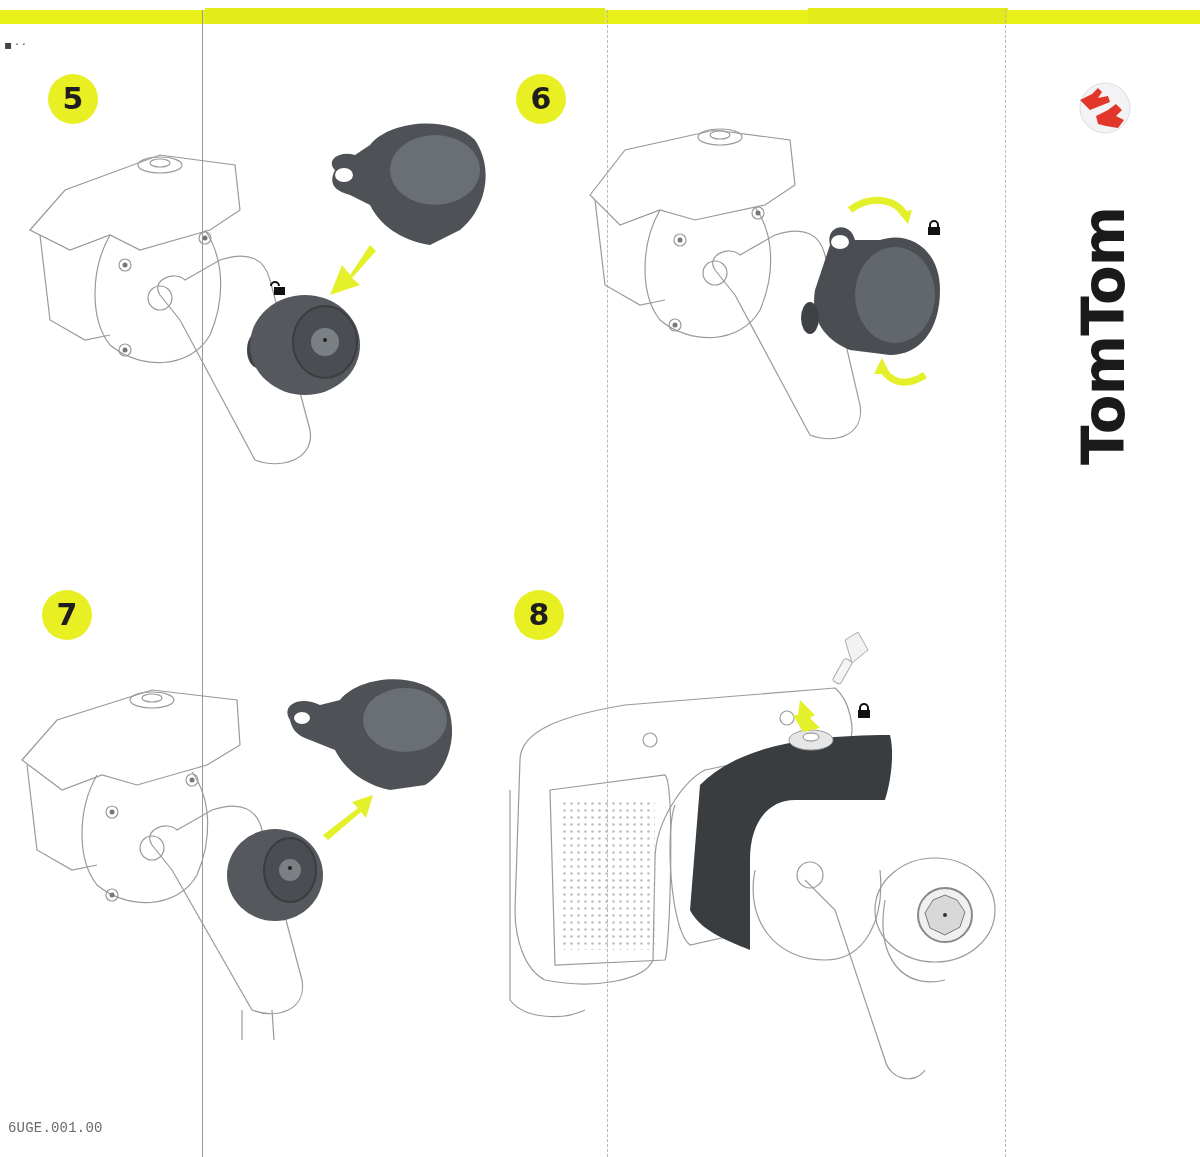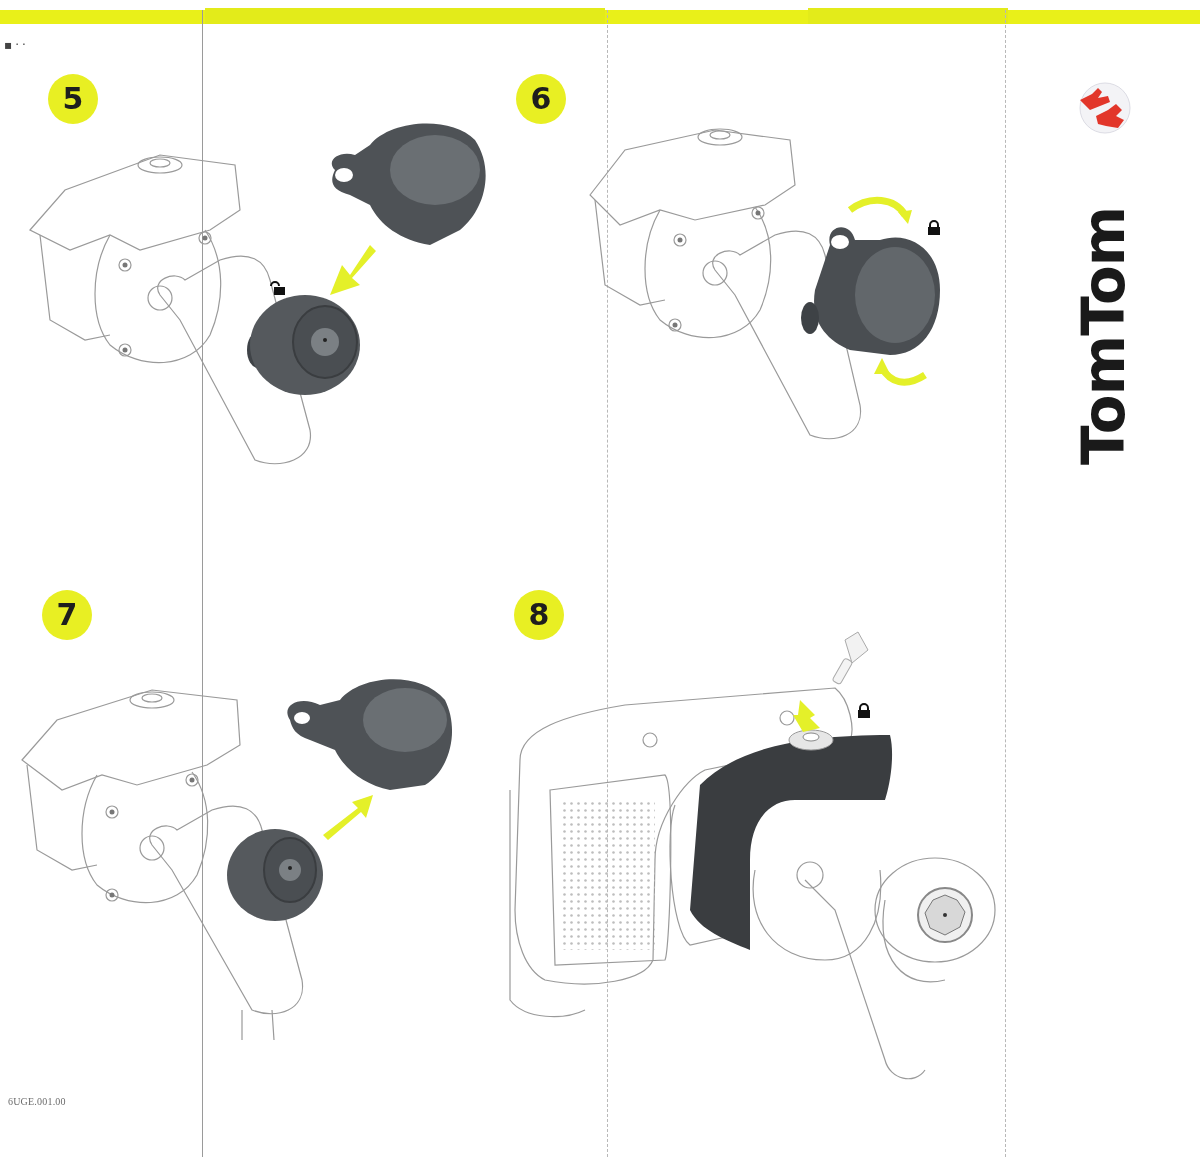--- a/index.html
+++ b/index.html
@@ -4,21 +4,21 @@
 <style>
   html, body { margin:0; padding:0; background:#ffffff; }
   body { width:1200px; height:1157px; position:relative; overflow:hidden; font-family:"DejaVu Sans", sans-serif; }
   .topbar { position:absolute; left:0; top:10px; width:1200px; height:14px; background:#e9f019; }
   .topbar-seg { position:absolute; top:8px; height:16px; background:#e3eb1a; }
   .fold { position:absolute; top:10px; width:1px; height:1147px; border-left:1px dashed #b8b8b8; }
   .fold.solid { border-left:1px solid #9a9a9a; }
   .badge { position:absolute; width:50px; height:50px; border-radius:50%; background:#e8ef23; color:#1e1e1e; font-weight:bold; font-size:30px; line-height:50px; text-align:center; font-family:"DejaVu Sans", sans-serif; }
   .panel { position:absolute; }
   .panel svg { display:block; }
-  .code { position:absolute; left:8px; top:1096px; font-size:10px; color:#6b6b6b; letter-spacing:0.2px; font-family:Liberation Serif, serif; }
+  .code { position:absolute; left:8px; top:1120px; font-size:14px; color:#6b6b6b; letter-spacing:0.2px; font-family:Liberation Mono, monospace; }
   .logo-word { position:absolute; left:1070px; top:465px; transform-origin:0 0; transform:rotate(-90deg); font-family:"DejaVu Sans", sans-serif; font-weight:bold; font-size:58px; color:#1a1a1a; letter-spacing:-1px; white-space:nowrap; }
   .specks { position:absolute; left:4px; top:38px; font-size:12px; color:#444; letter-spacing:3px; }
 </style>
 </head>
 <body>
 
 <div class="topbar"></div>
 <div class="topbar-seg" style="left:205px;width:400px;"></div>
 <div class="topbar-seg" style="left:808px;width:200px;"></div>
 

